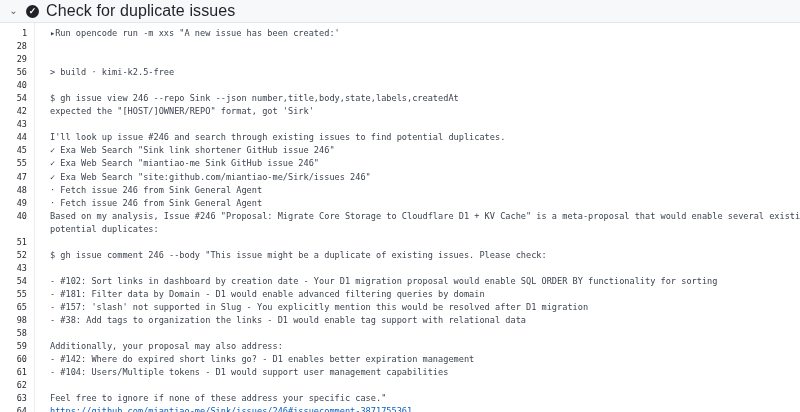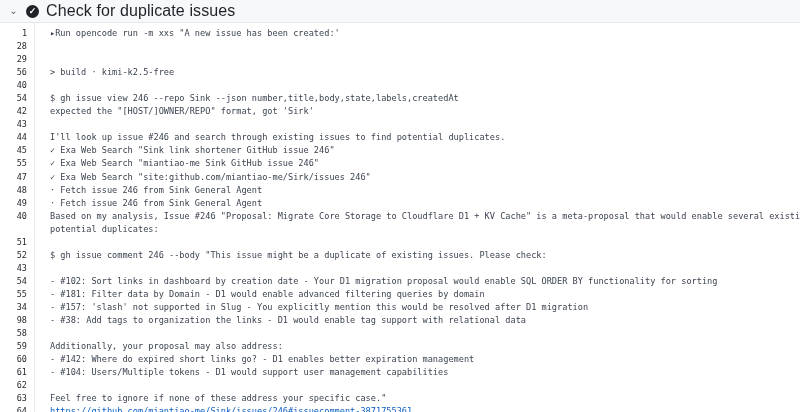--- a/index.html
+++ b/index.html
@@ -138,21 +138,21 @@
         <div class="ln">47</div>
         <div class="ln">48</div>
         <div class="ln">49</div>
         <div class="ln">40</div>
         <div class="ln"></div>
         <div class="ln">51</div>
         <div class="ln">52</div>
         <div class="ln">43</div>
         <div class="ln">54</div>
         <div class="ln">55</div>
-        <div class="ln">34</div>
+        <div class="ln">65</div>
         <div class="ln">98</div>
         <div class="ln">58</div>
         <div class="ln">59</div>
         <div class="ln">60</div>
         <div class="ln">61</div>
         <div class="ln">62</div>
         <div class="ln">63</div>
         <div class="ln">64</div>
       </div>
     <div class="lines"><div class="ln dim">▸Run opencode run -m xxs "A new issue has been created:'</div><div class="ln blank">&nbsp;</div><div class="ln blank">&nbsp;</div><div class="ln dim">&gt; build · kimi-k2.5-free</div><div class="ln blank">&nbsp;</div><div class="ln dim">$ gh issue view 246 --repo Sink --json number,title,body,state,labels,createdAt</div><div class="ln dim">expected the "[HOST/]OWNER/REPO" format, got 'Sirk'</div><div class="ln blank">&nbsp;</div><div class="ln dim">I'll look up issue #246 and search through existing issues to find potential duplicates.</div><div class="ln dim">✓ Exa Web Search "Sink link shortener GitHub issue 246"</div><div class="ln dim">✓ Exa Web Search "miantiao-me Sink GitHub issue 246"</div><div class="ln dim">✓ Exa Web Search "site:github.com/miantiao-me/Sirk/issues 246"</div><div class="ln dim">· Fetch issue 246 from Sink General Agent</div><div class="ln dim">· Fetch issue 246 from Sink General Agent</div><div class="ln dim">Based on my analysis, Issue #246 "Proposal: Migrate Core Storage to Cloudflare D1 + KV Cache" is a meta-proposal that would enable several existing feature requests. Here are the</div><div class="ln dim">potential duplicates:</div><div class="ln blank">&nbsp;</div><div class="ln dim">$ gh issue comment 246 --body "This issue might be a duplicate of existing issues. Please check:</div><div class="ln blank">&nbsp;</div><div class="ln dim">- #102: Sort links in dashboard by creation date - Your D1 migration proposal would enable SQL ORDER BY functionality for sorting</div><div class="ln dim">- #181: Filter data by Domain - D1 would enable advanced filtering queries by domain</div><div class="ln dim">- #157: 'slash' not supported in Slug - You explicitly mention this would be resolved after D1 migration</div><div class="ln dim">- #38: Add tags to organization the links - D1 would enable tag support with relational data</div><div class="ln blank">&nbsp;</div><div class="ln dim">Additionally, your proposal may also address:</div><div class="ln dim">- #142: Where do expired short links go? - D1 enables better expiration management</div><div class="ln dim">- #104: Users/Multiple tokens - D1 would support user management capabilities</div><div class="ln blank">&nbsp;</div><div class="ln dim">Feel free to ignore if none of these address your specific case."</div><div class="ln link">https://github.com/miantiao-me/Sink/issues/246#issuecomment-3871755361</div></div>

